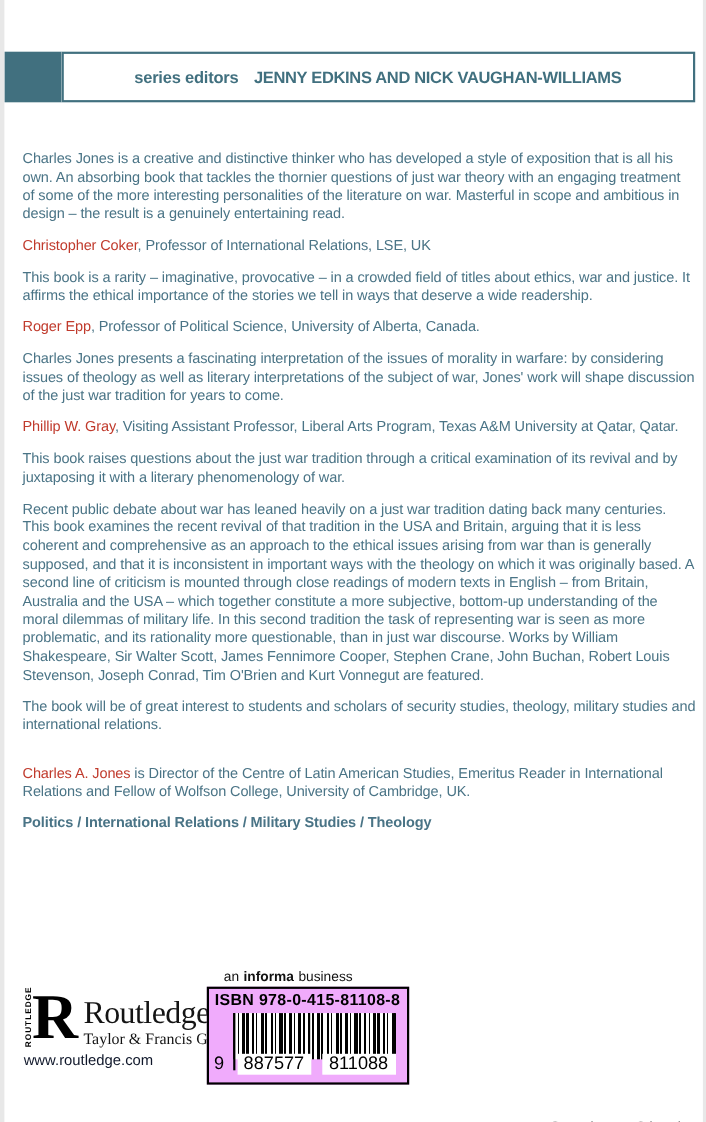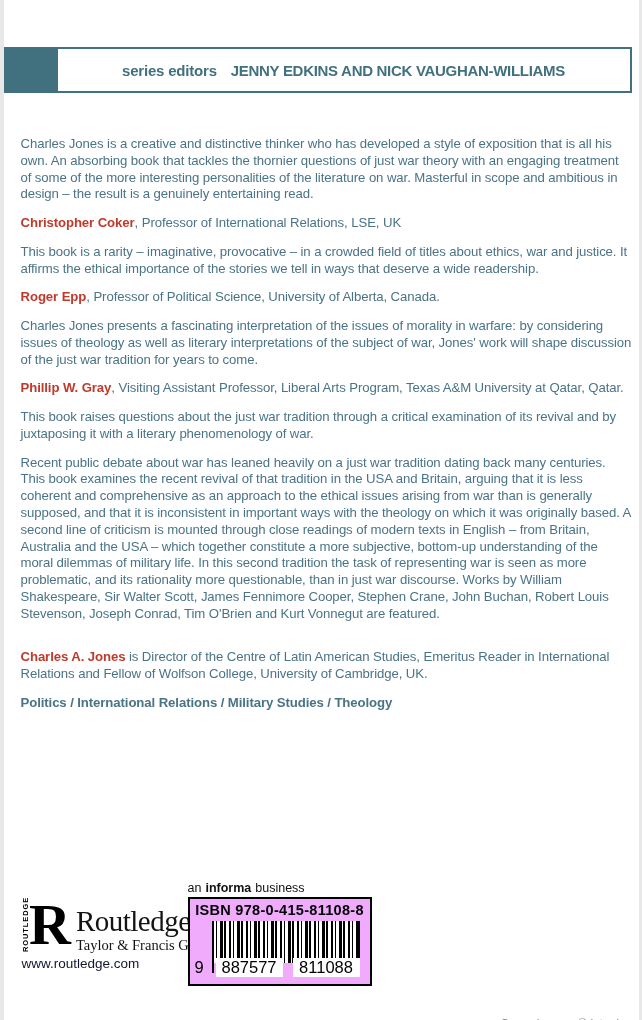--- a/index.html
+++ b/index.html
@@ -11,25 +11,25 @@
   .hdr-block{position:absolute;left:0;top:47px;width:52px;height:46px;background:#41707f;}
   .hdr-box{
     position:absolute;left:52px;top:47px;width:576px;height:46px;box-sizing:border-box;
     border:2px solid #41707f;background:#fff;display:flex;align-items:center;justify-content:center;gap:14px;
   }
   .hdr-label{font-size:15px;font-weight:bold;color:#41707f;letter-spacing:-0.2px;}
   .hdr-names{font-size:15px;font-weight:bold;color:#41707f;letter-spacing:-0.3px;}
   
   .content{position:absolute;left:17px;top:136px;width:612px;color:#4a7486;}
   .content p{margin:0 0 12px 0;font-size:13.2px;line-height:1.27;letter-spacing:-0.1px;}
-  .credit-name{color:#c03a2c;font-weight:bold;}
+  .credit-name{color:#c03a2c;font-weight:normal;}
   .bio{margin-top:27px !important;}
   .categories{font-weight:bold;}
   
-  .informa{position:absolute;left:184px;top:881px;font-size:12.5px;color:#111;display:flex;gap:4px;align-items:baseline;}
+  .informa{position:absolute;left:200px;top:881px;font-size:12.5px;color:#111;display:flex;gap:4px;align-items:baseline;}
   .informa .b{font-weight:bold;}
   .barcode-box{position:absolute;left:184px;top:897px;width:184px;height:89px;box-sizing:border-box;border:2px solid #000;background:#f0abfc;}
   .isbn{position:absolute;top:3px;left:0;right:0;text-align:center;font-size:14.5px;font-weight:600;color:#000;letter-spacing:0.3px;}
   .bars{
     position:absolute;top:22px;left:22px;right:10px;height:42px;
     background:repeating-linear-gradient(90deg,
       #000 0px,#000 2px,#fff 2px,#fff 4px,
       #000 4px,#000 5px,#fff 5px,#fff 8px,
       #000 8px,#000 11px,#fff 11px,#fff 12px,
       #000 12px,#000 14px,#fff 14px,#fff 17px);
@@ -66,20 +66,21 @@
     <p class="credit"><span class="credit-name">Christopher Coker</span><span>, Professor of International Relations, LSE, UK</span></p>
 
     <p class="quote">This book is a rarity – imaginative, provocative – in a crowded field of titles about ethics, war and justice. It affirms the ethical importance of the stories we tell in ways that deserve a wide readership.</p>
     <p class="credit"><span class="credit-name">Roger Epp</span><span>, Professor of Political Science, University of Alberta, Canada.</span></p>
 
     <p class="quote">Charles Jones presents a fascinating interpretation of the issues of morality in warfare: by considering issues of theology as well as literary interpretations of the subject of war, Jones' work will shape discussion of the just war tradition for years to come.</p>
     <p class="credit"><span class="credit-name">Phillip W. Gray</span><span>, Visiting Assistant Professor, Liberal Arts Program, Texas A&amp;M University at Qatar, Qatar.</span></p>
 
     <p class="tagline">This book raises questions about the just war tradition through a critical examination of its revival and by juxtaposing it with a literary phenomenology of war.</p>
     <p class="blurb-main">Recent public debate about war has leaned heavily on a just war tradition dating back many centuries. This book examines the recent revival of that tradition in the USA and Britain, arguing that it is less coherent and comprehensive as an approach to the ethical issues arising from war than is generally supposed, and that it is inconsistent in important ways with the theology on which it was originally based. A second line of criticism is mounted through close readings of modern texts in English – from Britain, Australia and the USA – which together constitute a more subjective, bottom-up understanding of the moral dilemmas of military life. In this second tradition the task of representing war is seen as more problematic, and its rationality more questionable, than in just war discourse. Works by William Shakespeare, Sir Walter Scott, James Fennimore Cooper, Stephen Crane, John Buchan, Robert Louis Stevenson, Joseph Conrad, Tim O'Brien and Kurt Vonnegut are featured.</p>
+    <p class="blurb-audience">The book will be of great interest to students and scholars of security studies, theology, military studies and international relations.</p>
 
     <p class="bio"><span class="credit-name">Charles A. Jones</span><span> is Director of the Centre of Latin American Studies, Emeritus Reader in International Relations and Fellow of Wolfson College, University of Cambridge, UK.</span></p>
 
     <p class="categories">Politics / International Relations / Military Studies / Theology</p>
   </div>
 
   <div class="logo">
     <div class="logo-mark">
       <span class="logo-vert">ROUTLEDGE</span>
       <span class="logo-r">R</span>

